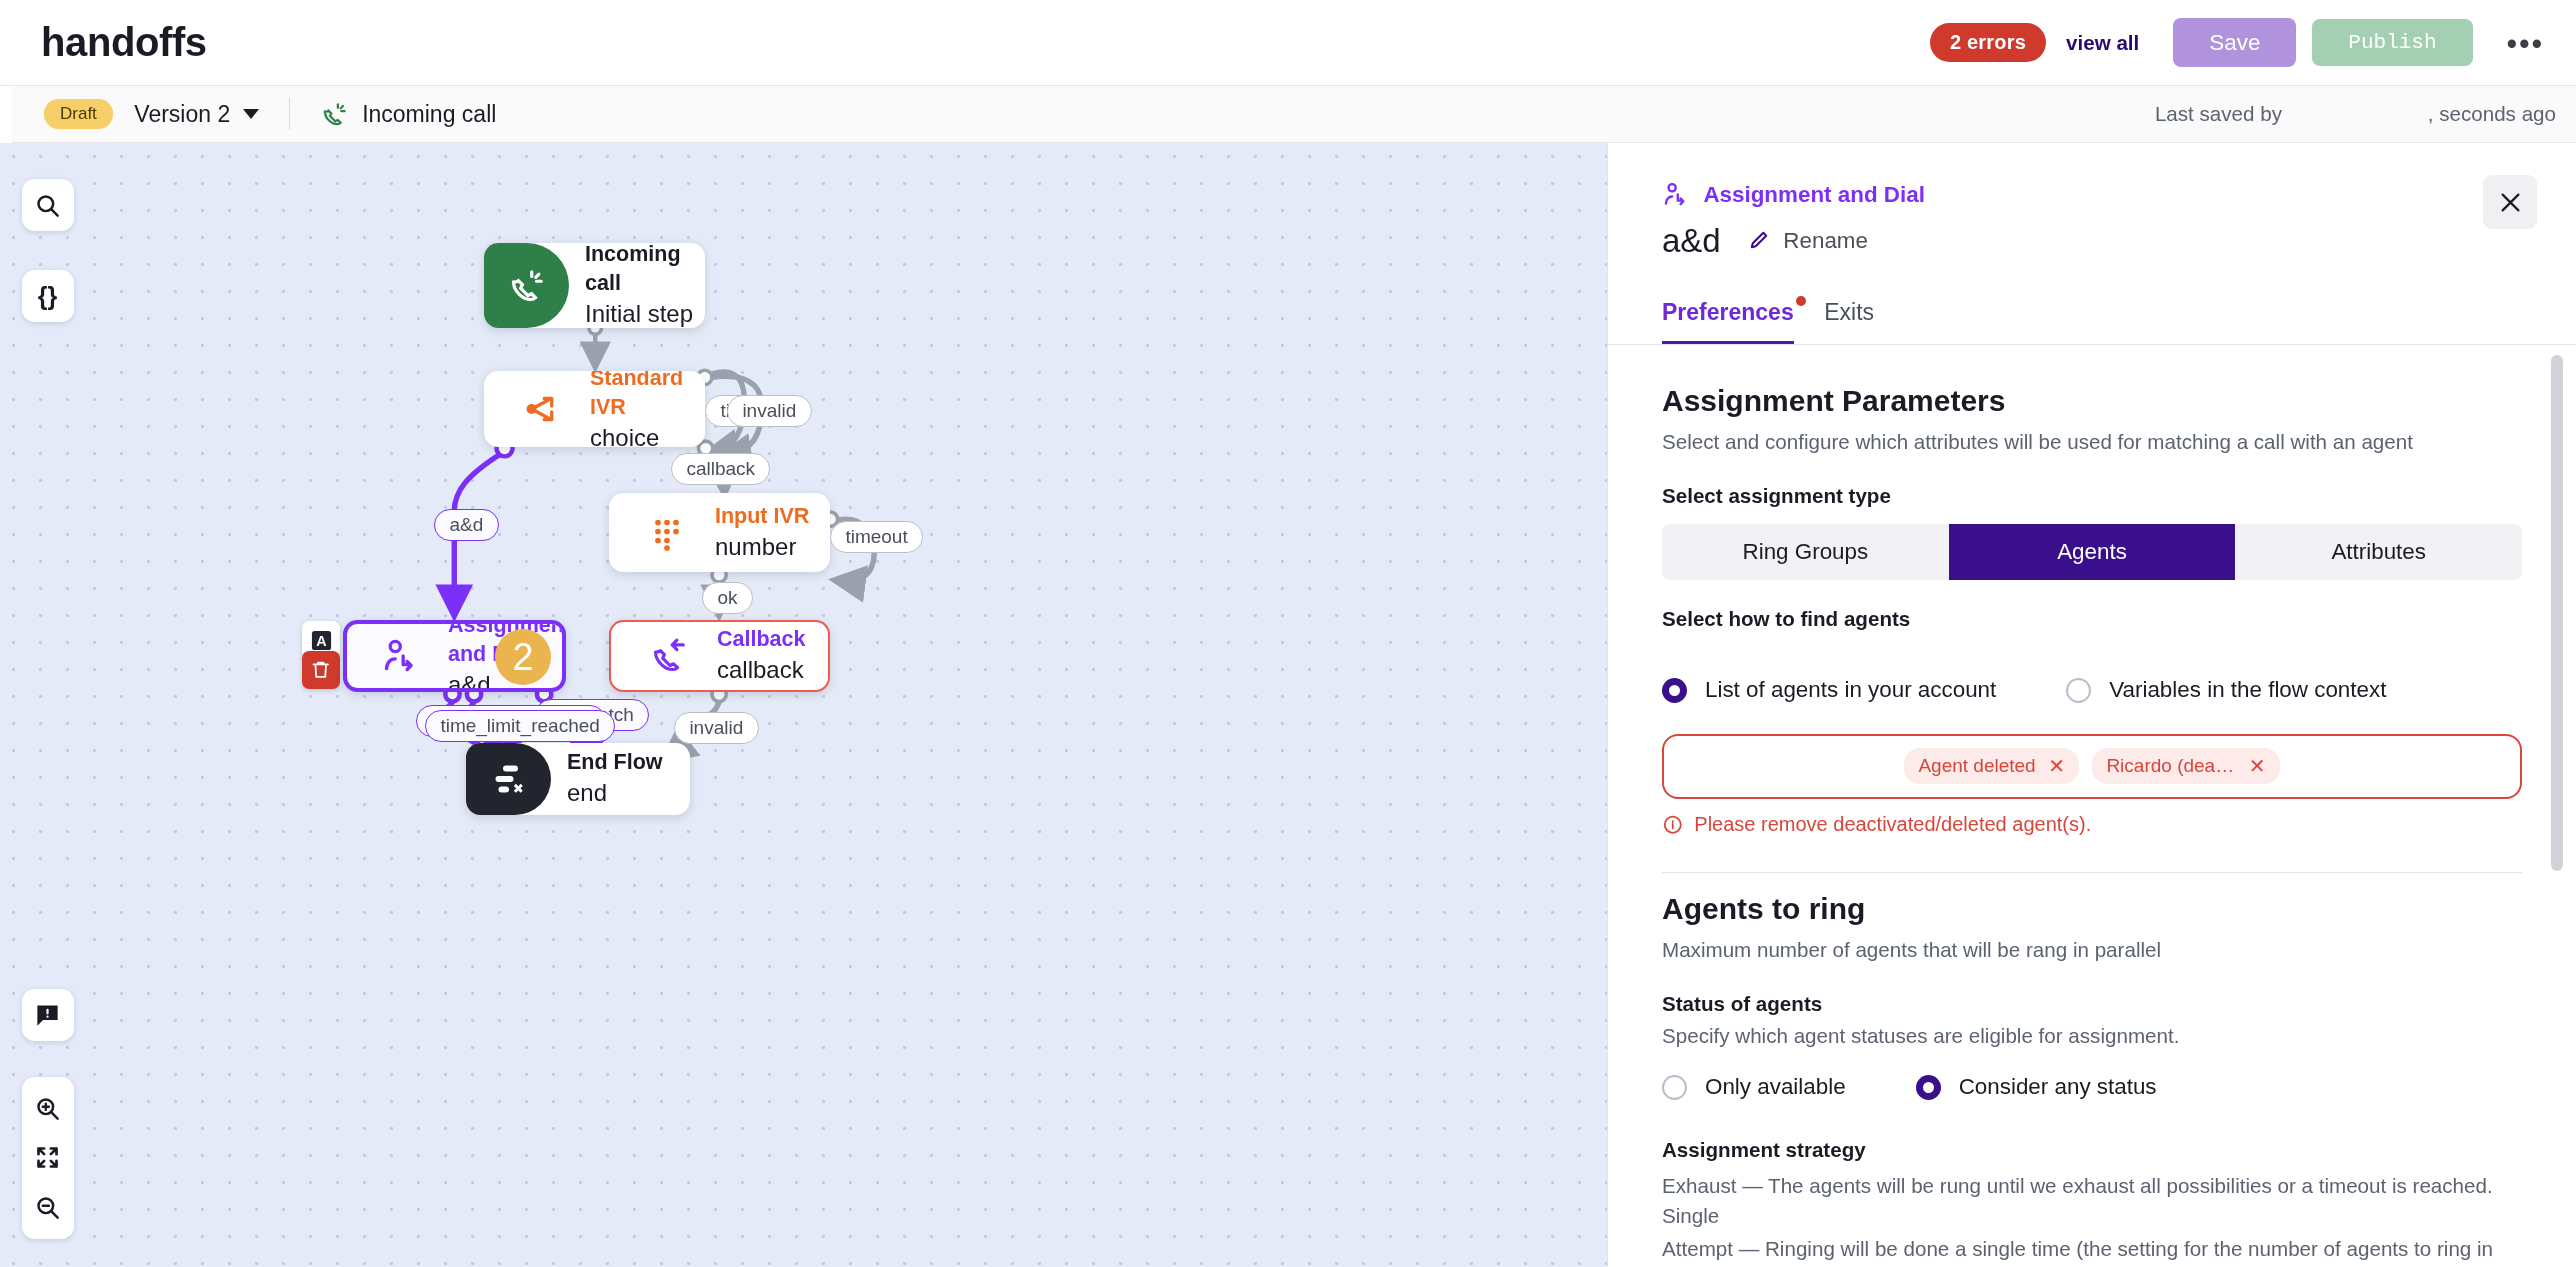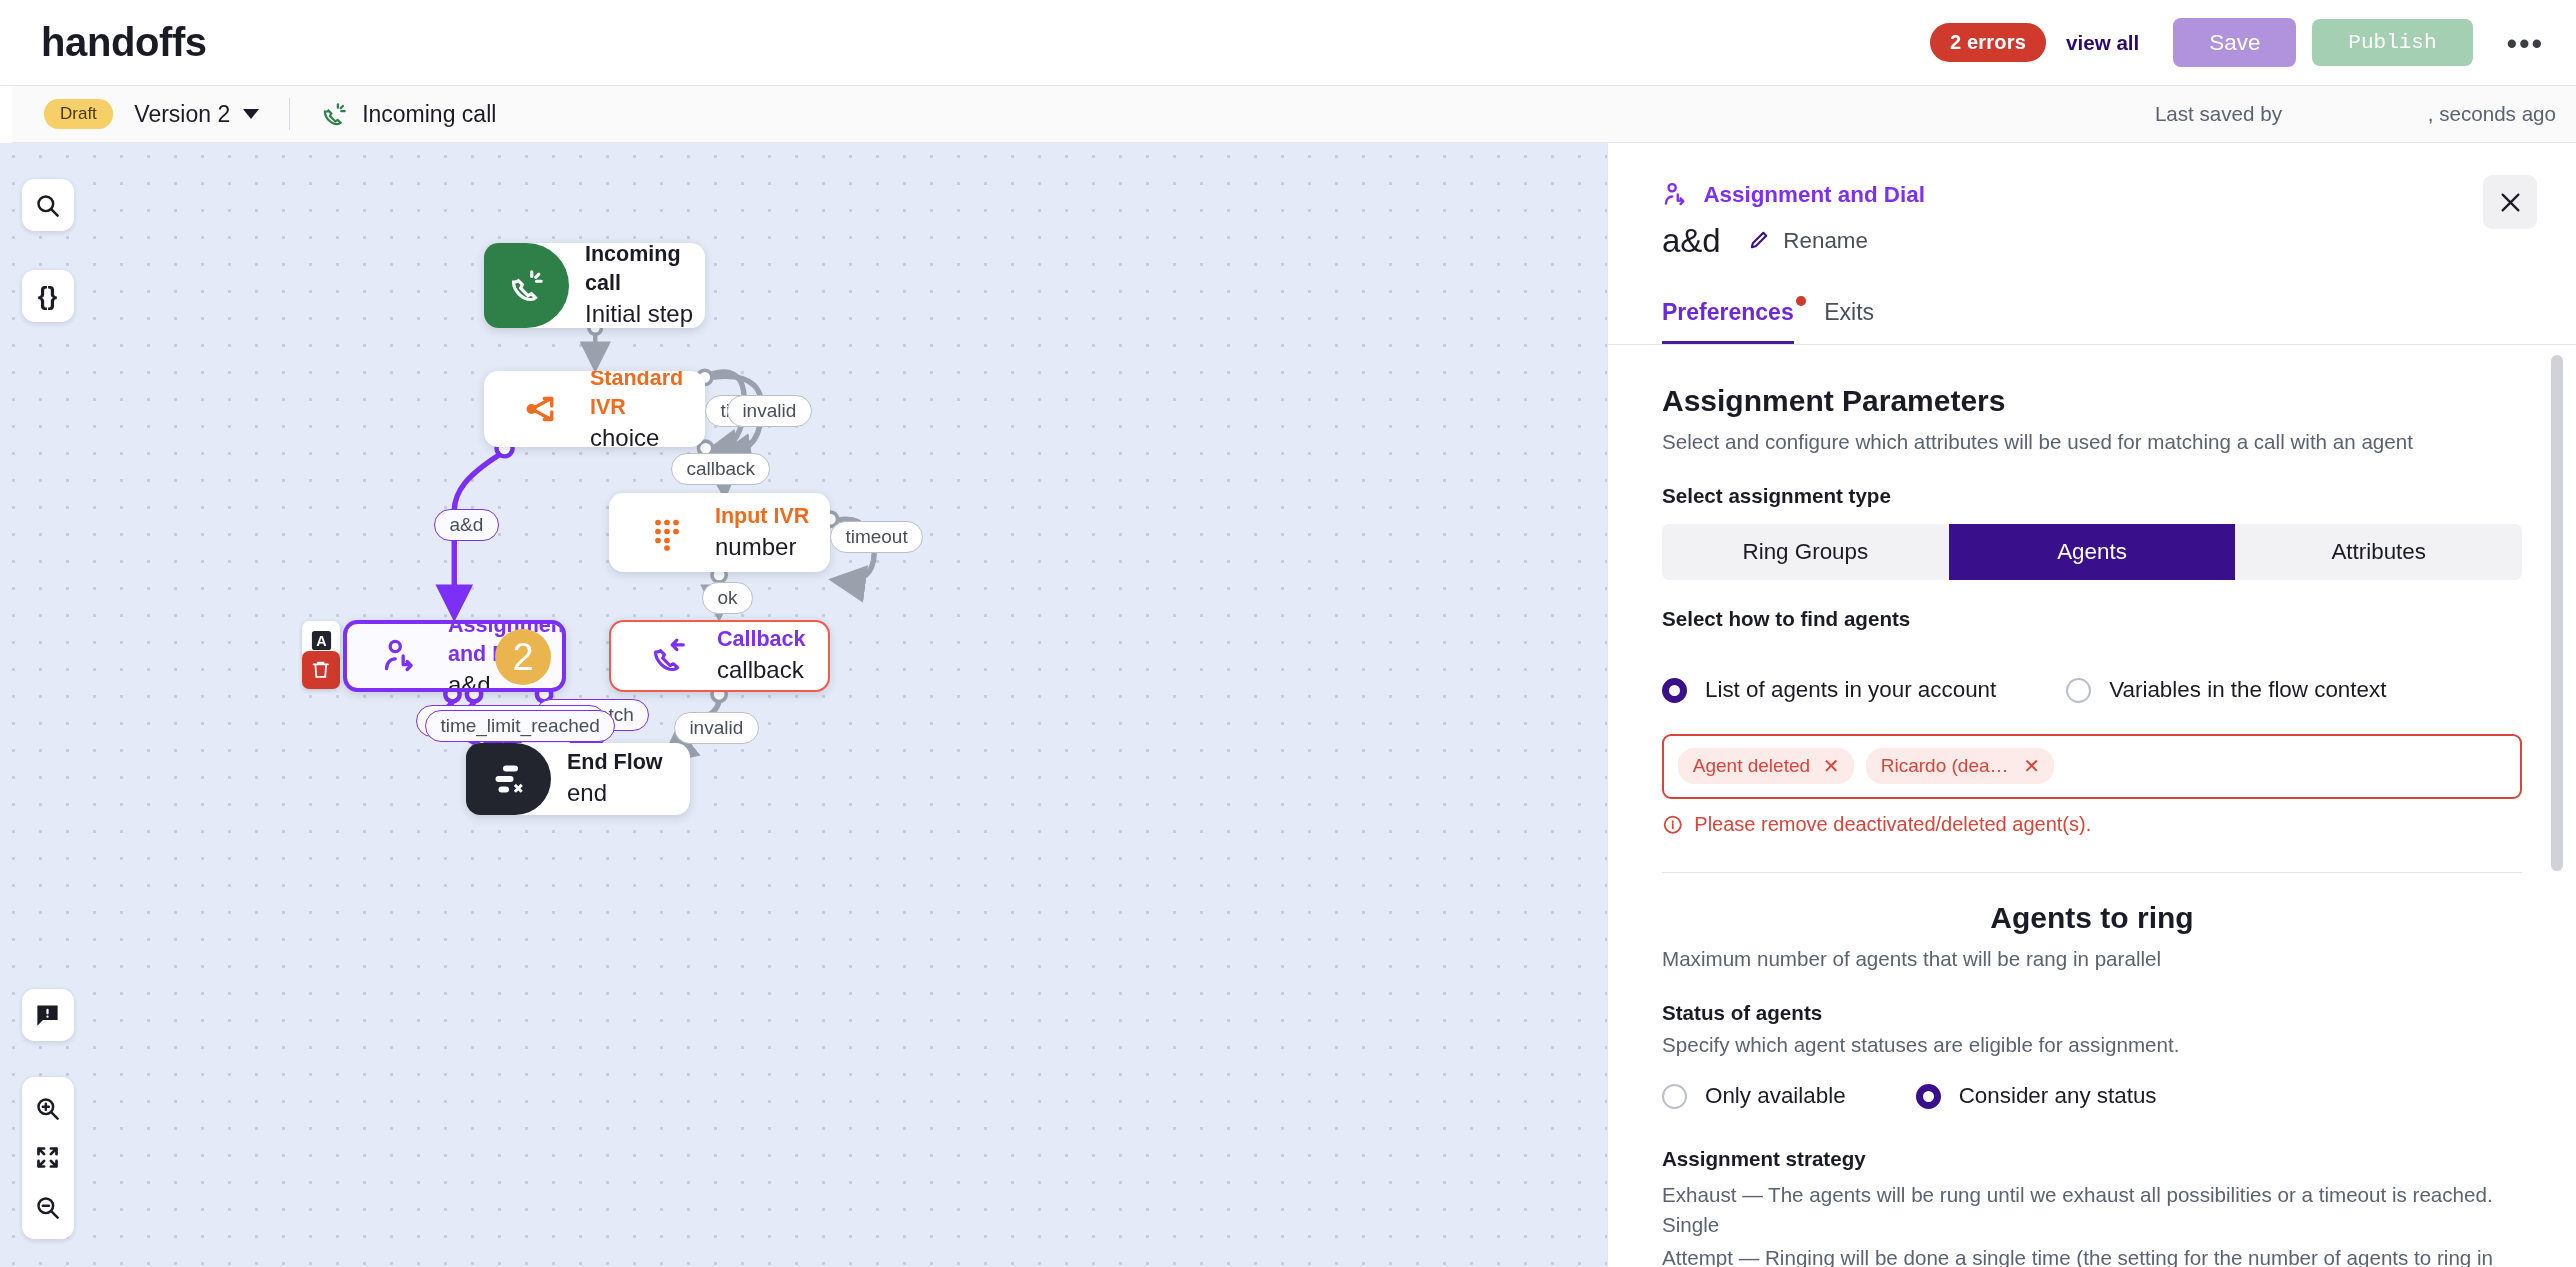--- a/index.html
+++ b/index.html
@@ -204,23 +204,23 @@
   .radio-row { display: flex; align-items: center; gap: 18px; margin-top: 23px; }
   .radio-grp { display: flex; align-items: center; gap: 70px; }
   .radio {
     width: 25px; height: 25px; border-radius: 50%; border: 2.7px solid #b9bfc9;
     flex: none; position: relative; cursor: pointer; background: #fff;
   }
   .radio.on { border-color: #3a0f8c; border-width: 7.2px; }
   .radio-txt { font-size: 22.4px; color: #1b1b25; }
 
   .chipbox {
-    margin-top: 30.5px; border: 2.7px solid #d9453a; border-radius: 9px;
+    margin-top: 30.5px; border: 2.7px solid #d9453a; border-radius: 16px;
     min-height: 65px; display: flex; align-items: center; gap: 12.6px;
-    padding: 0 14.4px; position: relative;
+    padding: 0 14.4px; position: relative; justify-content: center;
   }
   .chip {
     background: #fcebe9; color: #d9453a; font-size: 19px;
     border-radius: 16px; padding: 7.2px 14.4px; display: flex;
     align-items: center; gap: 12.6px; max-width: 188px;
   }
   .chip-txt { overflow: hidden; text-overflow: ellipsis; white-space: nowrap; }
   .chip-x { cursor: pointer; font-size: 20px; line-height: 1; }
   .err-msg {
     margin-top: 14.4px; display: flex; align-items: center; gap: 10.8px;
@@ -540,21 +540,21 @@
     <div class="err-msg">
       <svg width="21.5" height="21.5" viewBox="0 0 24 24" fill="none" stroke="#d9453a" stroke-width="2">
         <circle cx="12" cy="12" r="9"></circle>
           <path d="M12 8v1M12 11v5" stroke-linecap="round"></path>
       </svg>
       <span>Please remove deactivated/deleted agent(s).</span>
     </div>
 
     <div class="divider"></div>
 
-    <div class="h2" style="margin-top:28px;text-align:center;">Agents to ring</div>
+    <div class="h2" style="margin-top:19px;">Agents to ring</div>
     <div class="sub">Maximum number of agents that will be rang in parallel</div>
 
     <div class="lbl">Status of agents</div>
     <div class="sub" style="margin-top:5.4px;">Specify which agent statuses are eligible for assignment.</div>
 
     <div class="radio-row" style="gap:0;">
       <div class="radio-row" style="margin-top:0;">
         <span class="radio"></span>
         <span class="radio-txt">Only available</span>
       </div>

